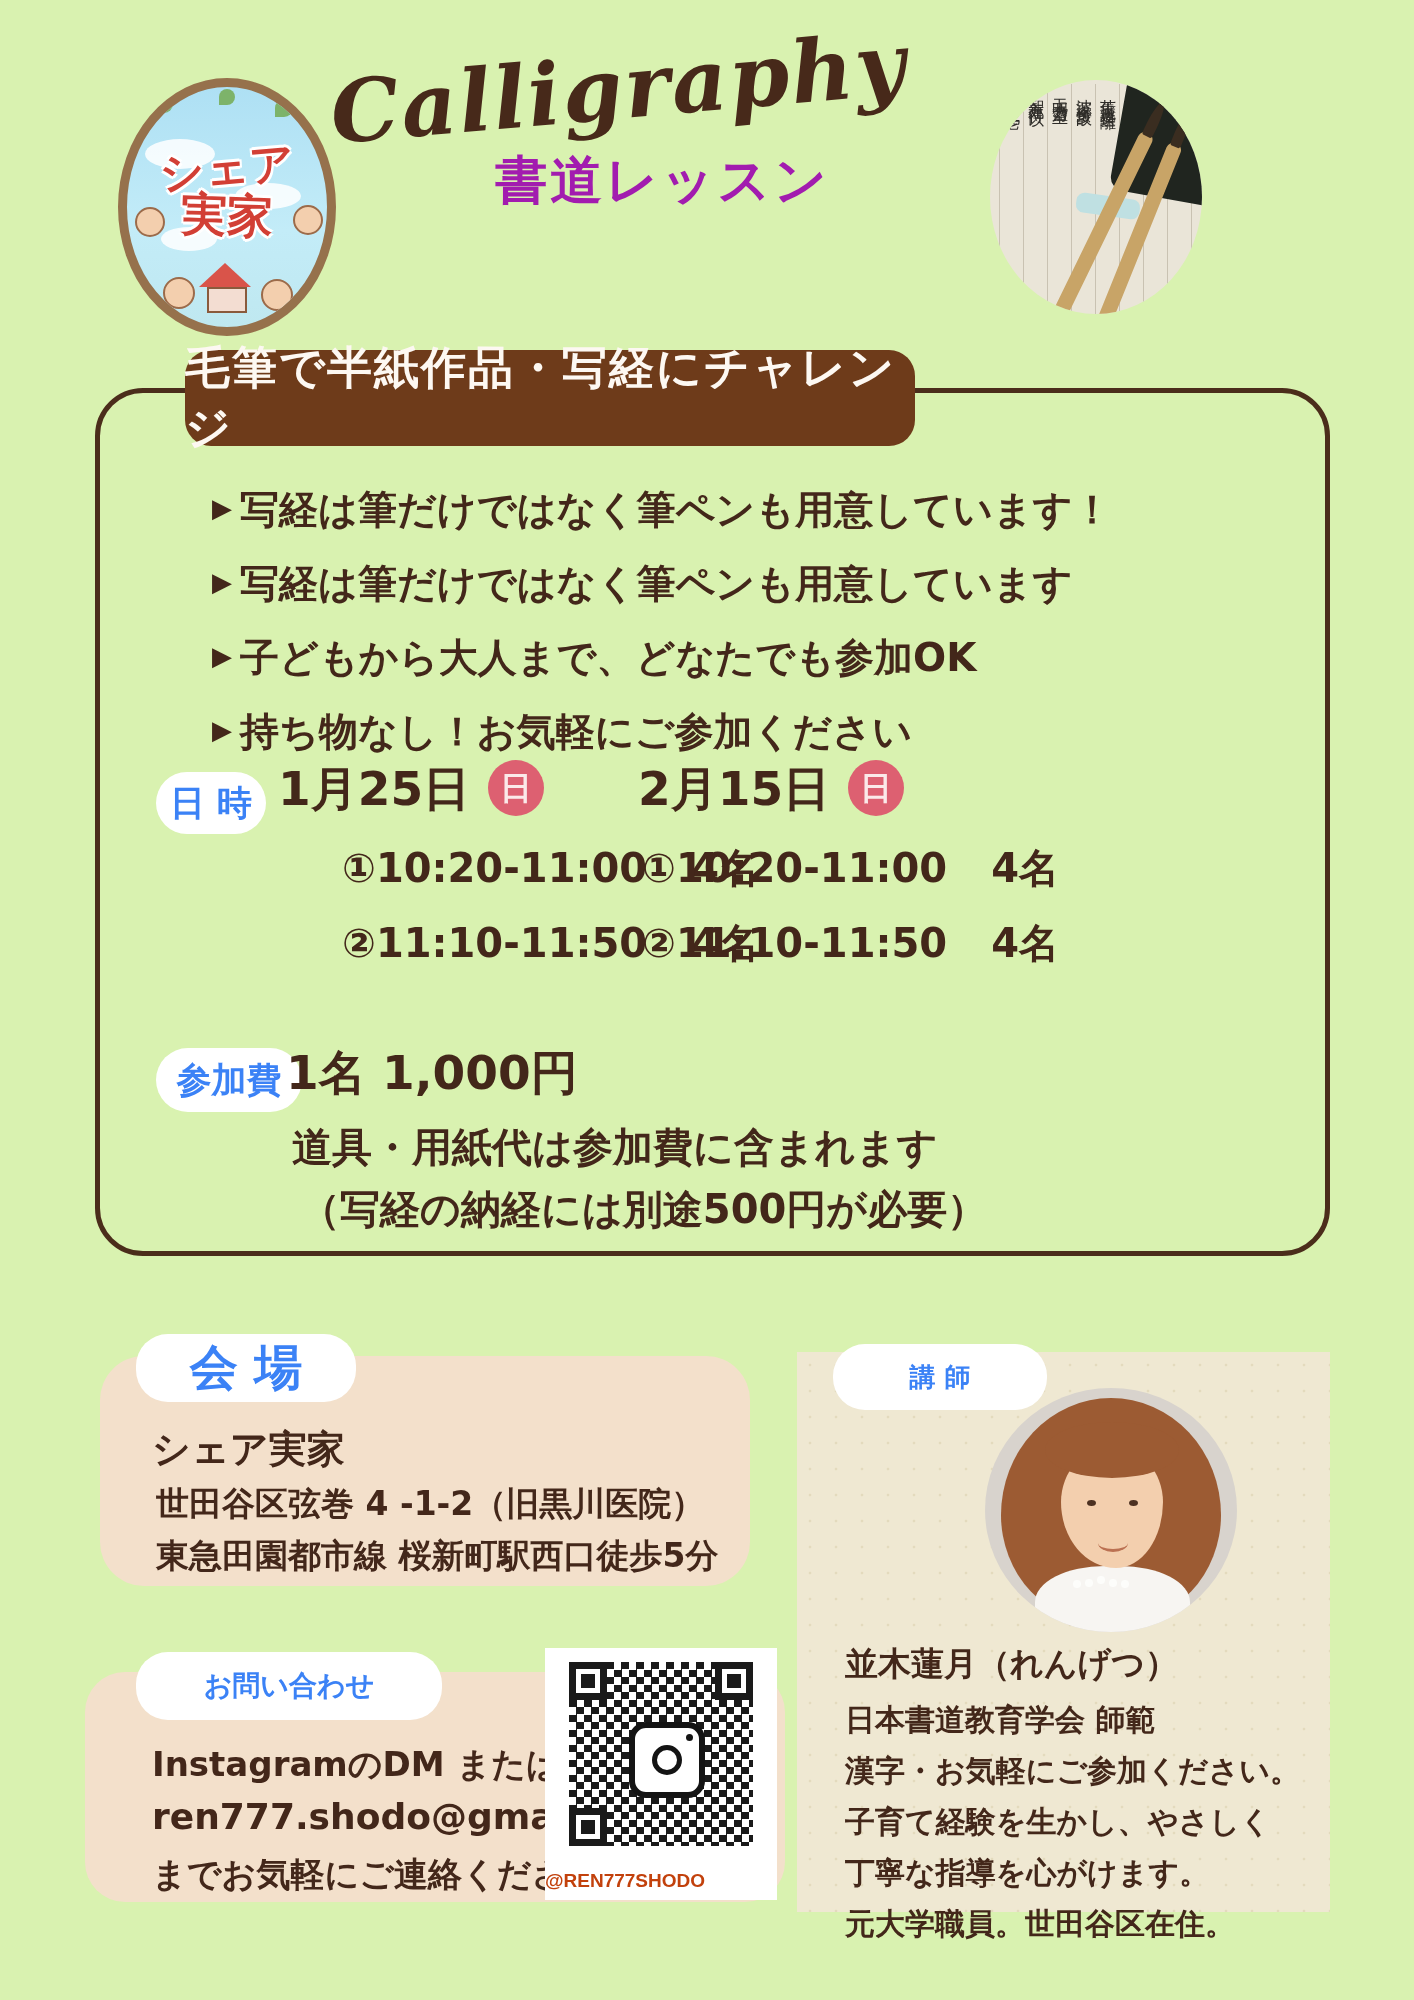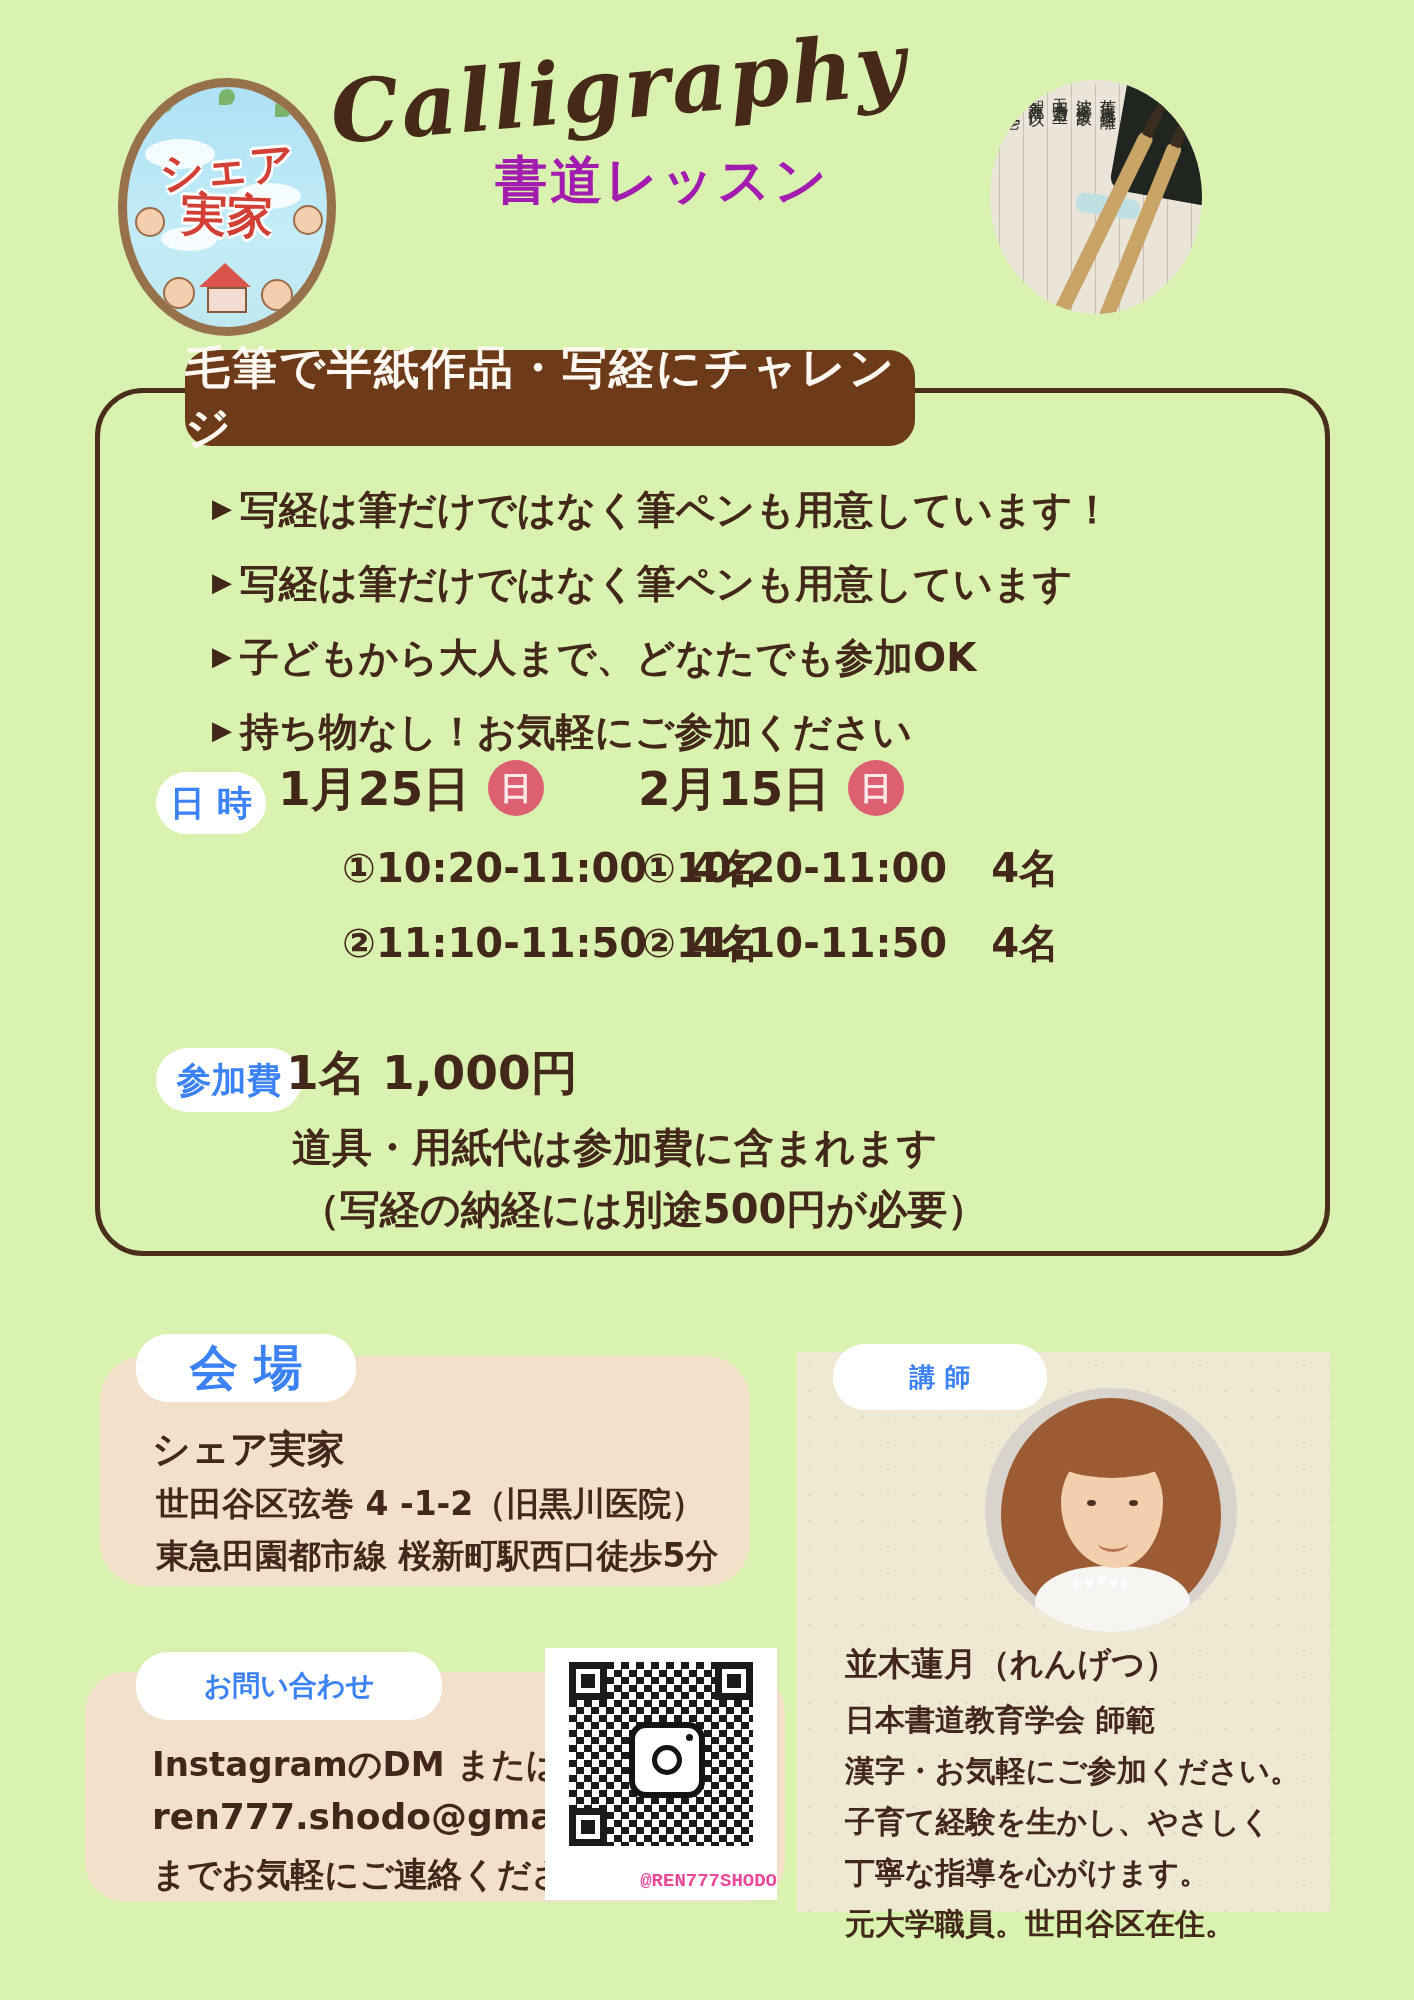--- a/index.html
+++ b/index.html
@@ -98,22 +98,22 @@
 
   .qr-box{left:545px;top:1648px;width:232px;height:252px;background:#ffffff;}
   .qr-pattern{position:absolute;left:24px;top:14px;width:184px;height:184px;
     background:repeating-conic-gradient(#1a1a1a 0% 25%,transparent 0% 50%) 0 0/15px 15px;}
   .finder{position:absolute;width:24px;height:24px;border:7px solid #1a1a1a;background:#fff;}
   .finder::after{content:"";position:absolute;left:5px;top:5px;width:14px;height:14px;background:#1a1a1a;}
   .f-tl{left:0;top:0;} .f-tr{right:0;top:0;} .f-bl{left:0;bottom:0;}
   .ig{position:absolute;left:60px;top:60px;width:64px;height:64px;background:#fff;border:6px solid #141414;border-radius:17px;}
   .ig .lens{position:absolute;left:17px;top:17px;width:20px;height:20px;border:5px solid #141414;border-radius:50%;}
   .ig .dot{position:absolute;right:6px;top:6px;width:7px;height:7px;background:#141414;border-radius:50%;}
-  .qr-caption{position:absolute;left:0;bottom:8px;width:100%;text-align:right;font-size:19px;color:#ec4899;
-    font-family:Liberation Mono, monospace;}
+  .qr-caption{position:absolute;left:0;bottom:8px;width:100%;text-align:left;font-size:19px;color:#c2410c;
+    font-family:Liberation Sans, sans-serif;}
 </style>
 </head>
 <body>
 
 <div class="canvas">
 
   <div class="abs logo">
     <div class="abs logo-cloud" style="left:18px;top:52px;width:70px;height:30px;"></div>
     <div class="abs logo-cloud" style="left:108px;top:96px;width:66px;height:26px;"></div>
     <div class="abs logo-cloud" style="left:34px;top:140px;width:56px;height:24px;"></div>

